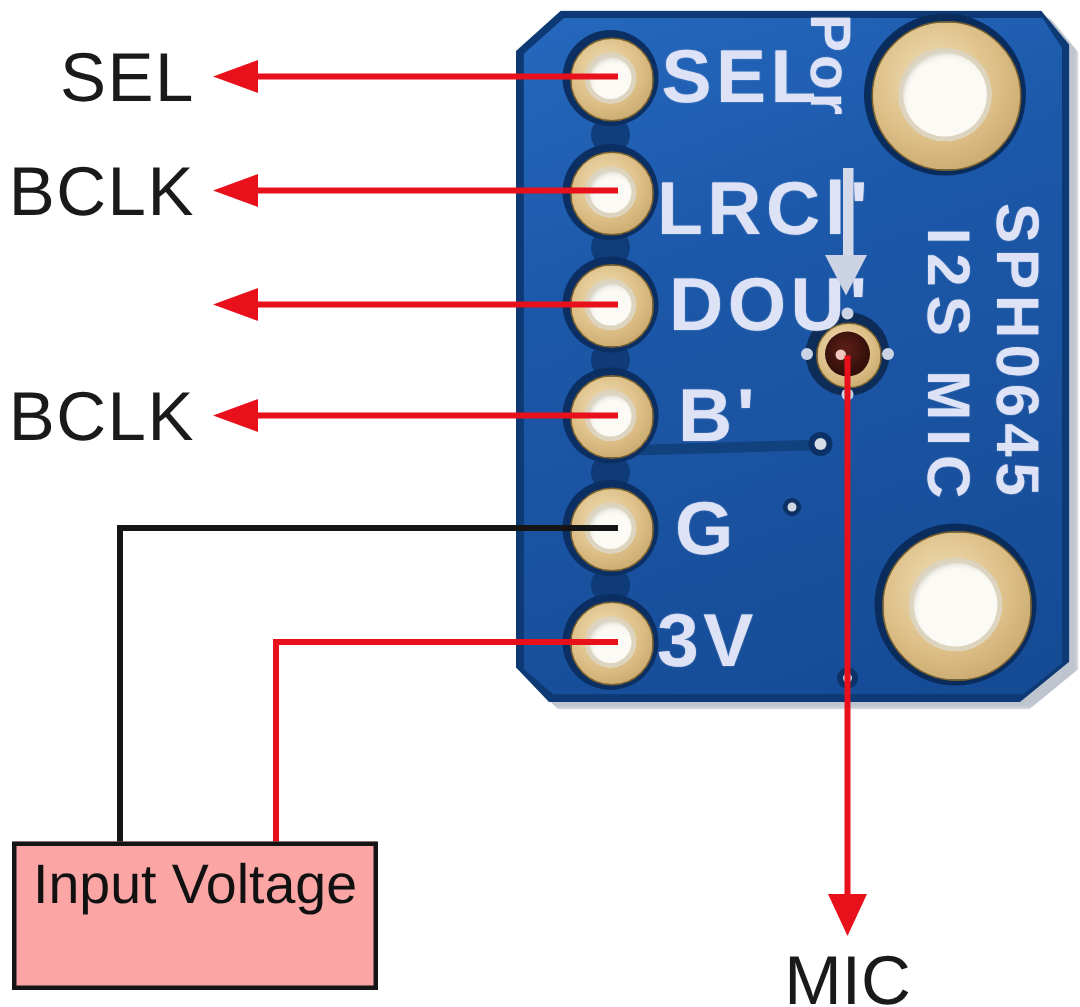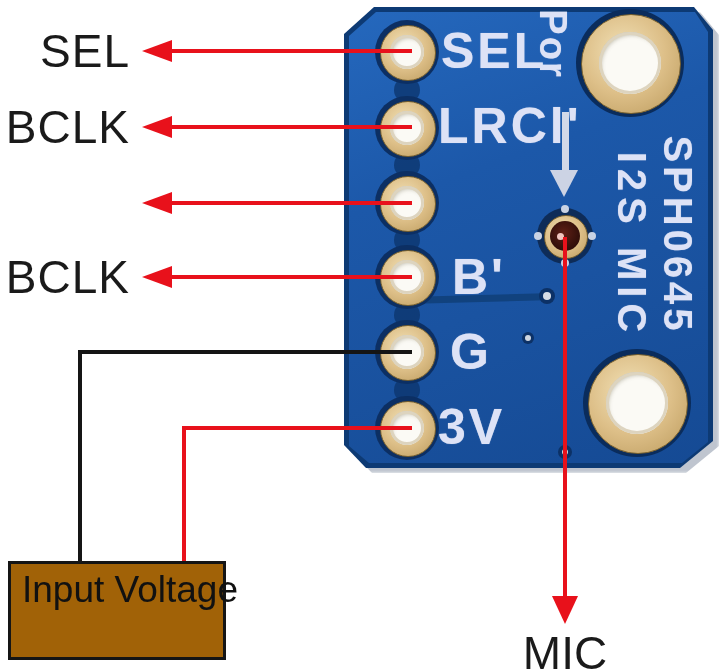--- a/index.html
+++ b/index.html
@@ -59,21 +59,21 @@
   
   .wshaft{position:absolute;left:562px;top:112px;width:7px;height:60px;background:#d3d9e8;}
   .wtri{position:absolute;left:550px;top:170px;width:0;height:0;border-left:14px solid transparent;
     border-right:14px solid transparent;border-top:27px solid #ccd3e4;}
 
   
   .trace{position:absolute;left:412px;top:295px;width:136px;height:7px;background:#11427e;
     border-radius:4px;transform:rotate(-1.6deg);}
 
   
-  .vbox{position:absolute;left:8px;top:561px;width:218px;height:99px;background:#a16207;
+  .vbox{position:absolute;left:8px;top:561px;width:244px;height:99px;background:#fca5a5;
     border:3px solid #151515;box-sizing:border-box;padding:3px 0 0 11px;}
   .vbox .line{font-size:37px;line-height:46px;color:#111111;white-space:nowrap;}
 
   .miclabel{position:absolute;left:501px;top:626px;width:128px;text-align:center;
     font-size:46px;color:#1a1a1a;}
 </style>
 </head>
 <body>
 
 <div id="stage">
@@ -135,21 +135,22 @@
   <div class="circle" style="left:537px;top:208px;width:56px;height:56px;background:#0e2c58"></div>
   <div class="circle" style="left:561px;top:205px;width:8px;height:8px;background:#c9d3e4"></div>
   <div class="circle" style="left:561px;top:259px;width:8px;height:8px;background:#c9d3e4"></div>
   <div class="circle" style="left:534px;top:232px;width:8px;height:8px;background:#c9d3e4"></div>
   <div class="circle" style="left:588px;top:232px;width:8px;height:8px;background:#c9d3e4"></div>
   <div class="circle goldring" style="left:544px;top:215px;width:42px;height:42px"></div>
   <div class="circle" style="left:550px;top:221px;width:30px;height:30px;background:radial-gradient(circle at 45% 40%, #5e1f16 0%, #3a120c 55%, #230805 100%)"></div>
   <div class="circle" style="left:557px;top:233px;width:7px;height:7px;background:#f0c6bf"></div>
 
   <div class="silk pinlabel" style="left:441px;top:26px">SEL</div>
-  <div class="silk pinlabel" style="left:438px;top:101px">LRCl'</div>
+  <div class="silk pinlabel" style="left:438px;top:114px">LRCl'</div>
+  <div class="silk pinlabel" style="left:446px;top:178px">DOU'</div>
   <div class="silk pinlabel" style="left:452px;top:252px">B'</div>
   <div class="silk pinlabel" style="left:450px;top:327px">G</div>
   <div class="silk pinlabel" style="left:438px;top:402px">3V</div>
 
   <div class="vtext" style="left:552px;top:44px">
     <span style="font-size:38px;letter-spacing:2px">Por</span>
   </div>
   <div class="vtext" style="left:677px;top:235px">
     <span style="font-size:40px;letter-spacing:4px">SPH0645</span>
   </div>

